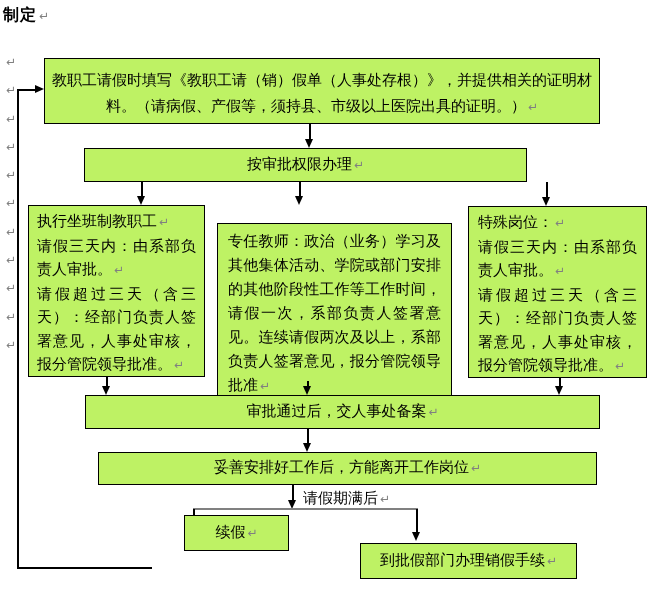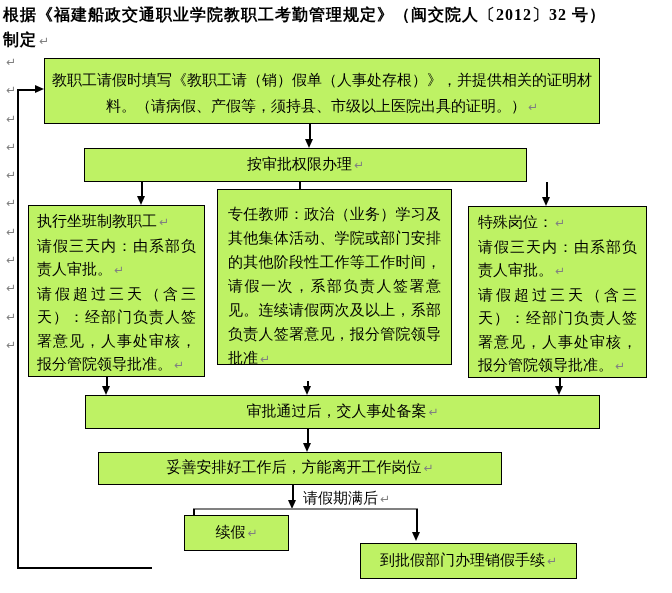--- a/index.html
+++ b/index.html
@@ -48,21 +48,20 @@
   .expiry {
     position:absolute; left:303px; top:489px; font-size:15px;
   }
 </style>
 </head>
 <body>
 
 <div class="page">
 
   <div class="heading">
-    <div>根据《福建船政交通职业学院教职工考勤管理规定》（闽交院人〔2012〕32 号）</div>
     <div><span>制定</span><span class="pmark">↵</span></div>
   </div>
 
   <div class="margin-marks">
     <span class="pmark">↵</span>
     <span class="pmark">↵</span>
     <span class="pmark">↵</span>
     <span class="pmark">↵</span>
     <span class="pmark">↵</span>
     <span class="pmark">↵</span>
@@ -91,21 +90,21 @@
   <div class="arr-down" style="left:295px; top:196px;"></div>
   <div class="vline" style="left:546px; top:182px; height:15px;"></div>
   <div class="arr-down" style="left:542px; top:197px;"></div>
 
   <div class="fbox side-text" style="left:28px; top:205px; width:177px; height:172px;">
     <p class="para"><span>执行坐班制教职工</span><span class="pmark">↵</span></p>
     <p class="para"><span>请假三天内：由系部负责人审批。</span><span class="pmark">↵</span></p>
     <p class="para"><span>请假超过三天（含三天）：经部门负责人签署意见，人事处审核，报分管院领导批准。</span><span class="pmark">↵</span></p>
   </div>
 
-  <div class="fbox side-text" style="left:217px; top:189px; width:235px; height:176px; padding:12px 10px; line-height:24px;">
+  <div class="fbox side-text" style="left:217px; top:223px; width:235px; height:176px; padding:5px 10px; line-height:24px;">
     <p class="para"><span>专任教师：政治（业务）学习及其他集体活动、学院或部门安排的其他阶段性工作等工作时间，请假一次，系部负责人签署意见。连续请假两次及以上，系部负责人签署意见，报分管院领导批准</span><span class="pmark">↵</span></p>
   </div>
 
   <div class="fbox side-text" style="left:468px; top:206px; width:179px; height:172px; padding:4px 9px;">
     <p class="para"><span>特殊岗位：</span><span class="pmark">↵</span></p>
     <p class="para"><span>请假三天内：由系部负责人审批。</span><span class="pmark">↵</span></p>
     <p class="para"><span>请假超过三天（含三天）：经部门负责人签署意见，人事处审核，报分管院领导批准。</span><span class="pmark">↵</span></p>
   </div>
 
   <div class="vline" style="left:106px; top:377px; height:9px;"></div>
@@ -115,21 +114,21 @@
   <div class="vline" style="left:559px; top:378px; height:8px;"></div>
   <div class="arr-down" style="left:555px; top:386px;"></div>
 
   <div class="fbox center" style="left:85px; top:395px; width:515px; height:34px; line-height:30px;">
     <span>审批通过后，交人事处备案</span><span class="pmark">↵</span>
   </div>
 
   <div class="vline" style="left:307px; top:429px; height:14px;"></div>
   <div class="arr-down" style="left:303px; top:443px;"></div>
 
-  <div class="fbox center" style="left:98px; top:452px; width:404px; height:33px; line-height:29px;">
+  <div class="fbox center" style="left:98px; top:452px; width:499px; height:33px; line-height:29px;">
     <span>妥善安排好工作后，方能离开工作岗位</span><span class="pmark">↵</span>
   </div>
 
   <div class="vline" style="left:292px; top:485px; height:15px;"></div>
   <div class="arr-down" style="left:288px; top:500px;"></div>
   <div class="expiry">
     <span>请假期满后</span><span class="pmark">↵</span>
   </div>
 
   <div class="hline" style="left:193px; top:508px; width:225px; background:#808080;"></div>

